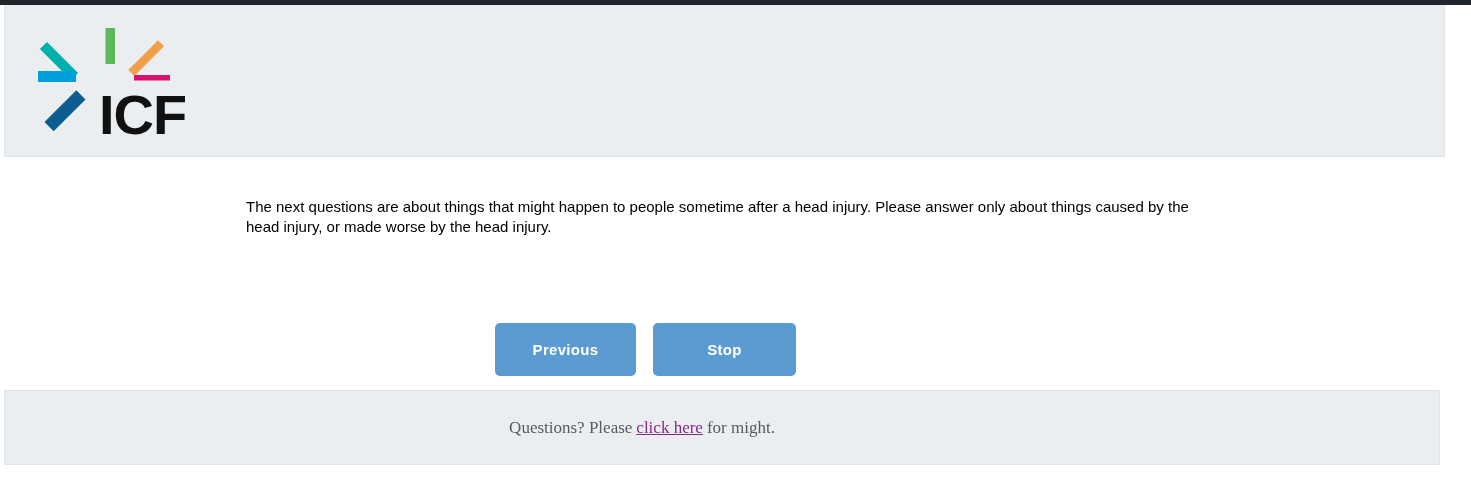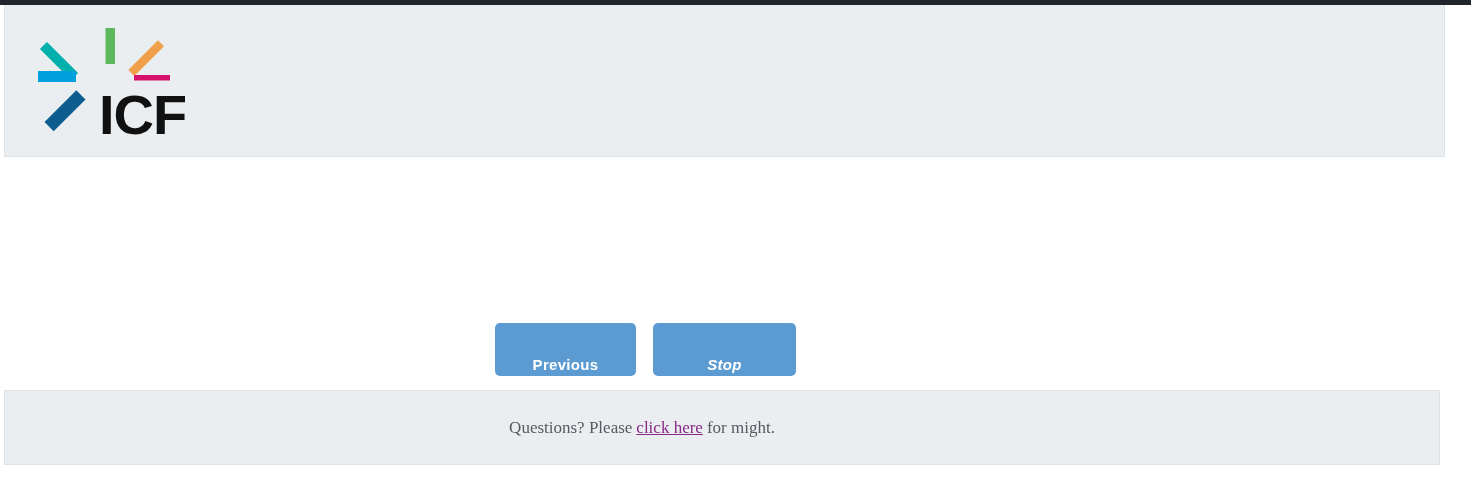--- a/index.html
+++ b/index.html
@@ -88,25 +88,25 @@
     height: 53px;
     background: #5b9bd1;
     border: none;
     border-radius: 5px;
     color: #ffffff;
     font-family: "Liberation Sans", sans-serif;
     font-size: 15px;
     font-weight: bold;
     letter-spacing: 0.3px;
     cursor: pointer;
-    padding: 15px;
+    padding: 0;
     text-align: center;
     line-height: 53px;
   }
-  .nav-button.wide { width: 143px; font-style: italic; }
+  .nav-button.wide { width: 143px; }
 
   
   .footer-band {
     position: absolute;
     top: 385px;
     left: 4px;
     width: 1436px;
     height: 75px;
     background: #eaeef1;
     border: 1px solid #dfe4e8;
@@ -155,20 +155,21 @@
 
         <rect x="24" y="63" width="13" height="45" fill="#0d5d91" transform="rotate(45 30 85)"></rect>
 
         <text x="64" y="109" font-family="Liberation Sans, sans-serif" font-size="56" font-weight="bold" fill="#111111" letter-spacing="-1">ICF</text>
       </svg>
     </div>
   </div>
 
   <div class="content">
 
+    <div class="prompt-text">The next questions are about things that might happen to people sometime after a head injury. Please answer only about things caused by the head injury, or made worse by the head injury.</div>
 
     <div class="button-row">
       <button class="nav-button">Previous</button>
       <button class="nav-button wide">Stop</button>
     </div>
 
   </div>
 
   <div class="footer-band">
     <div class="footer-text">

